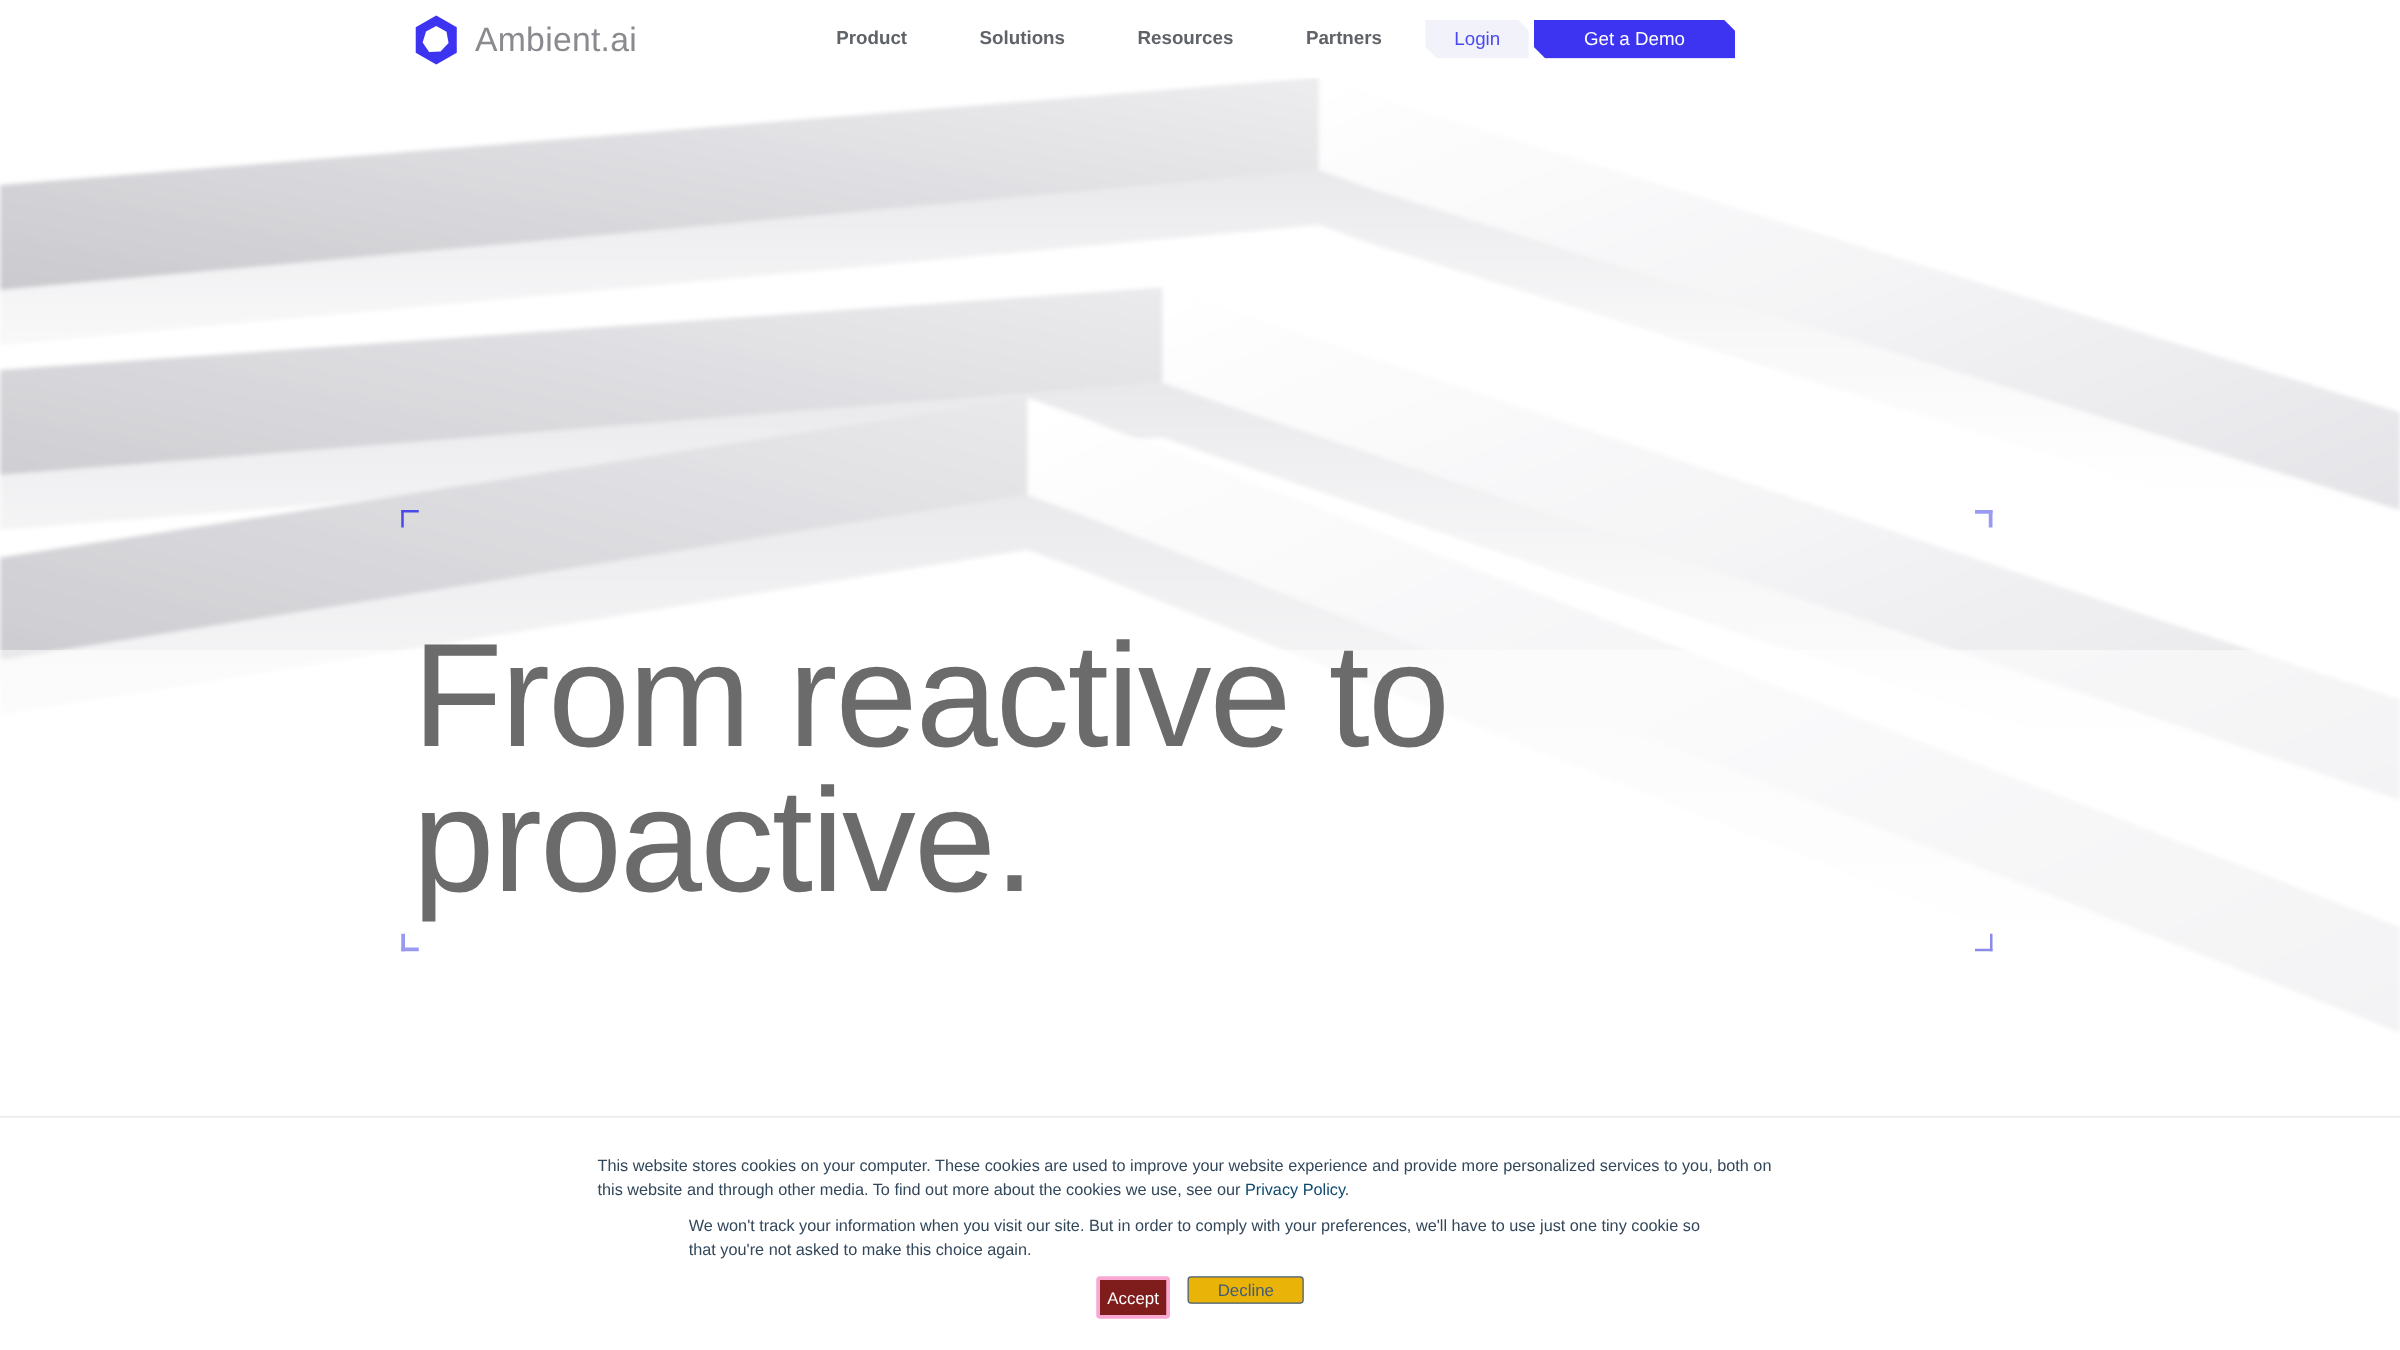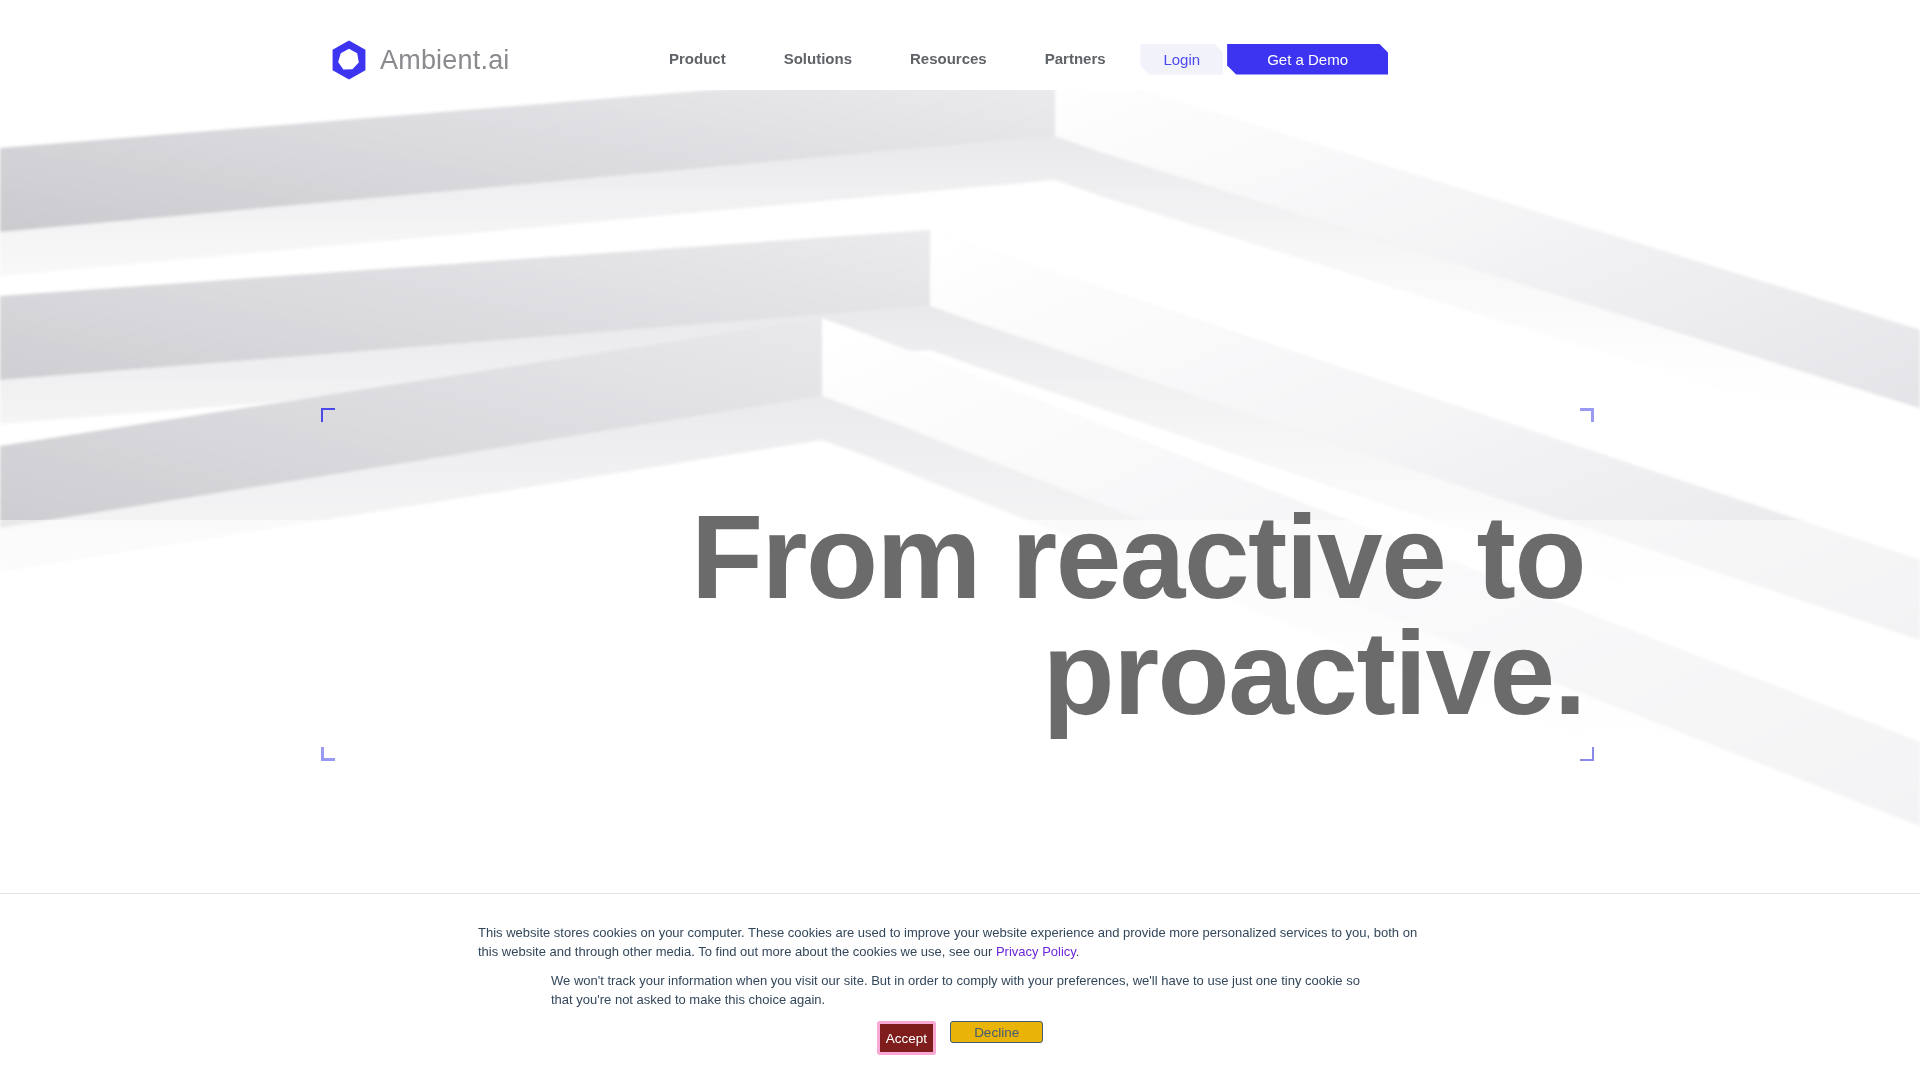--- a/index.html
+++ b/index.html
@@ -8,21 +8,21 @@
     font-family:"Liberation Sans", sans-serif;
     background:#ffffff;
     color:#6e6e73;
     -webkit-font-smoothing:antialiased;
   }
 
   
   .header{
     position:absolute; top:0; left:0; width:1708px; height:62px;
     background:#ffffff; z-index:40;
-    display:flex; align-items:center;margin-top:28px;
+    display:flex; align-items:center;
   }
   .brand{
     position:absolute; left:329px; top:11px;
     display:flex; align-items:center; gap:11px;
     text-decoration:none;
   }
   .brand-mark{ width:40px; height:42px; display:block; }
   .brand-name{
     font-size:27px; font-weight:400; color:#8a8a8f; letter-spacing:.2px;
     line-height:1; white-space:nowrap;
@@ -64,24 +64,23 @@
   .hero-bg{ position:absolute; inset:0; width:1920px; height:888px; }
 
   
   .hero-content{
     position:absolute; left:0; top:0; width:1920px; height:888px; z-index:20;
   }
   .headline-wrap{
     position:absolute; left:330px; top:500px; width:1255px;
   }
   .headline{
-    font-size:118px; line-height:.98; font-weight:700;
+    font-size:118px; line-height:.98; font-weight:400;
     color:#6b6b6b; letter-spacing:-1.5px;
     font-family:"Liberation Sans", sans-serif;
-    text-align:right;
   }
   .bracket{ position:absolute; width:14px; height:14px; }
   .bracket.tl{ left:-9px;  top:-92px;  border-left:2px solid #4a4ae8; border-top:2px solid #4a4ae8; }
   .bracket.tr{ right:-9px; top:-92px;  border-right:3px solid #9a9af2; border-top:3px solid #9a9af2; }
   .bracket.bl{ left:-9px;  bottom:-30px; border-left:3px solid #9a9af2; border-bottom:3px solid #9a9af2; }
   .bracket.br{ right:-9px; bottom:-30px; border-right:2px solid #8a8ae8; border-bottom:2px solid #8a8ae8; }
 
   .subhead{
     position:absolute; left:330px; top:808px;
     font-size:17px; color:#8d8d92; letter-spacing:.1px; white-space:nowrap;
@@ -93,21 +92,21 @@
     background:#ffffff; border-top:1px solid #e3e3ea; z-index:60;
   }
   .cookie-p1{
     position:absolute; left:478px; top:30px; width:960px;
     font-size:13px; line-height:1.45; color:#33475b;
   }
   .cookie-p2{
     position:absolute; left:551px; top:78px; width:810px;
     font-size:13px; line-height:1.45; color:#33475b;
   }
-  .cookie-link{ color:#6d28d9; text-decoration:none; }
+  .cookie-link{ color:#0c4a6e; text-decoration:none; }
   .cookie-actions{
     position:absolute; left:0; right:0; top:127px;
     display:flex; justify-content:center; gap:14px;
   }
   .btn-accept{
     background:#7f1d1d; color:#ffffff; border:3px solid #f9a8d4;
     border-radius:3px; font-size:13.5px; padding:0 6px; height:34px;
     cursor:pointer; font-family:"Liberation Sans", sans-serif;
   }
   .btn-decline{

